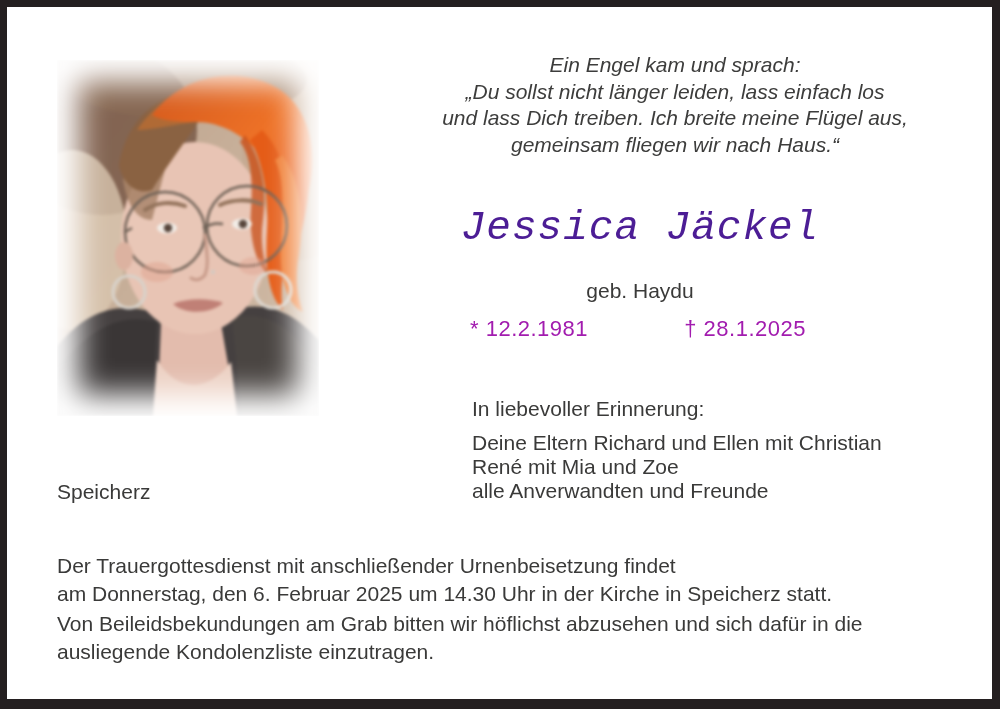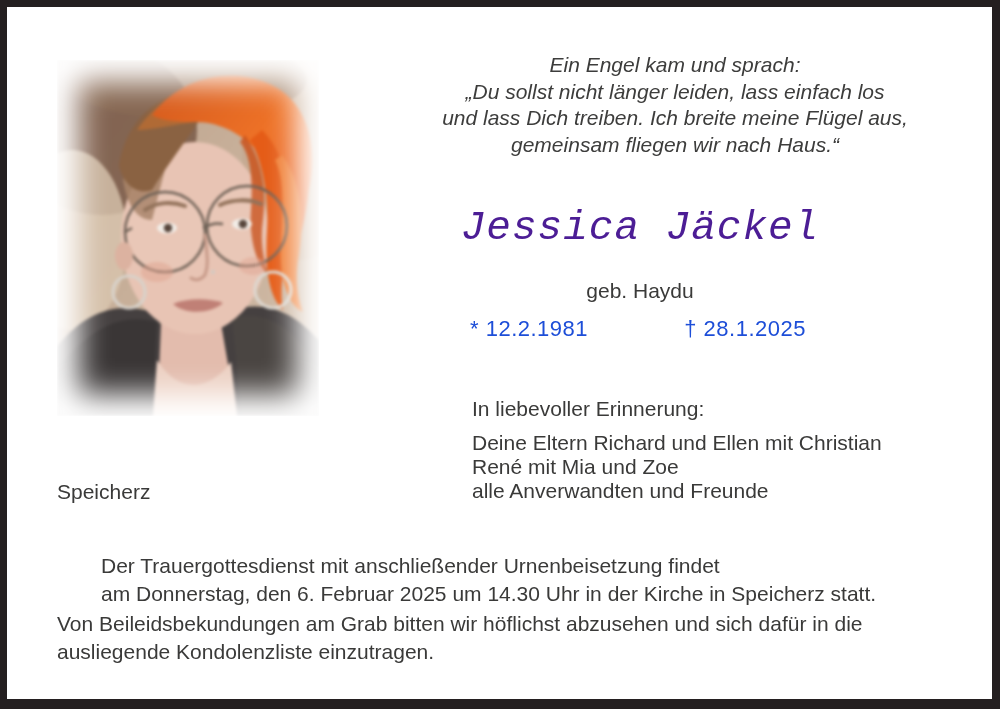--- a/index.html
+++ b/index.html
@@ -48,33 +48,33 @@
     color:#4c1d95;
     letter-spacing:1px;
     white-space:nowrap;
   }
   .maiden{font-size:21px;color:#3a3a39;margin-top:6px;}
 
   
   .dates{
     left:463px;top:309px;width:336px;
     display:flex;justify-content:space-between;
-    font-size:22px;color:#1d4ed8;letter-spacing:0.5px;
+    font-size:22px;color:#a21caf;letter-spacing:0.5px;
   }
 
   
   .remembrance{left:465px;top:390px;font-size:21px;line-height:24px;}
   .remembrance .heading{margin-bottom:10px;}
 
   
   .place{left:50px;top:473px;font-size:21px;}
 
   
   .para{left:50px;width:900px;font-size:21px;line-height:27.5px;color:#3a3a39;}
-  .para1{top:545px;margin-left:44px;}
+  .para1{top:545px;}
   .para2{top:603px;}
 </style>
 </head>
 <body>
 
 <div class="page">
 
   <div class="abs photo">
     <svg viewBox="0 0 262 356" preserveAspectRatio="none">
       <defs>

